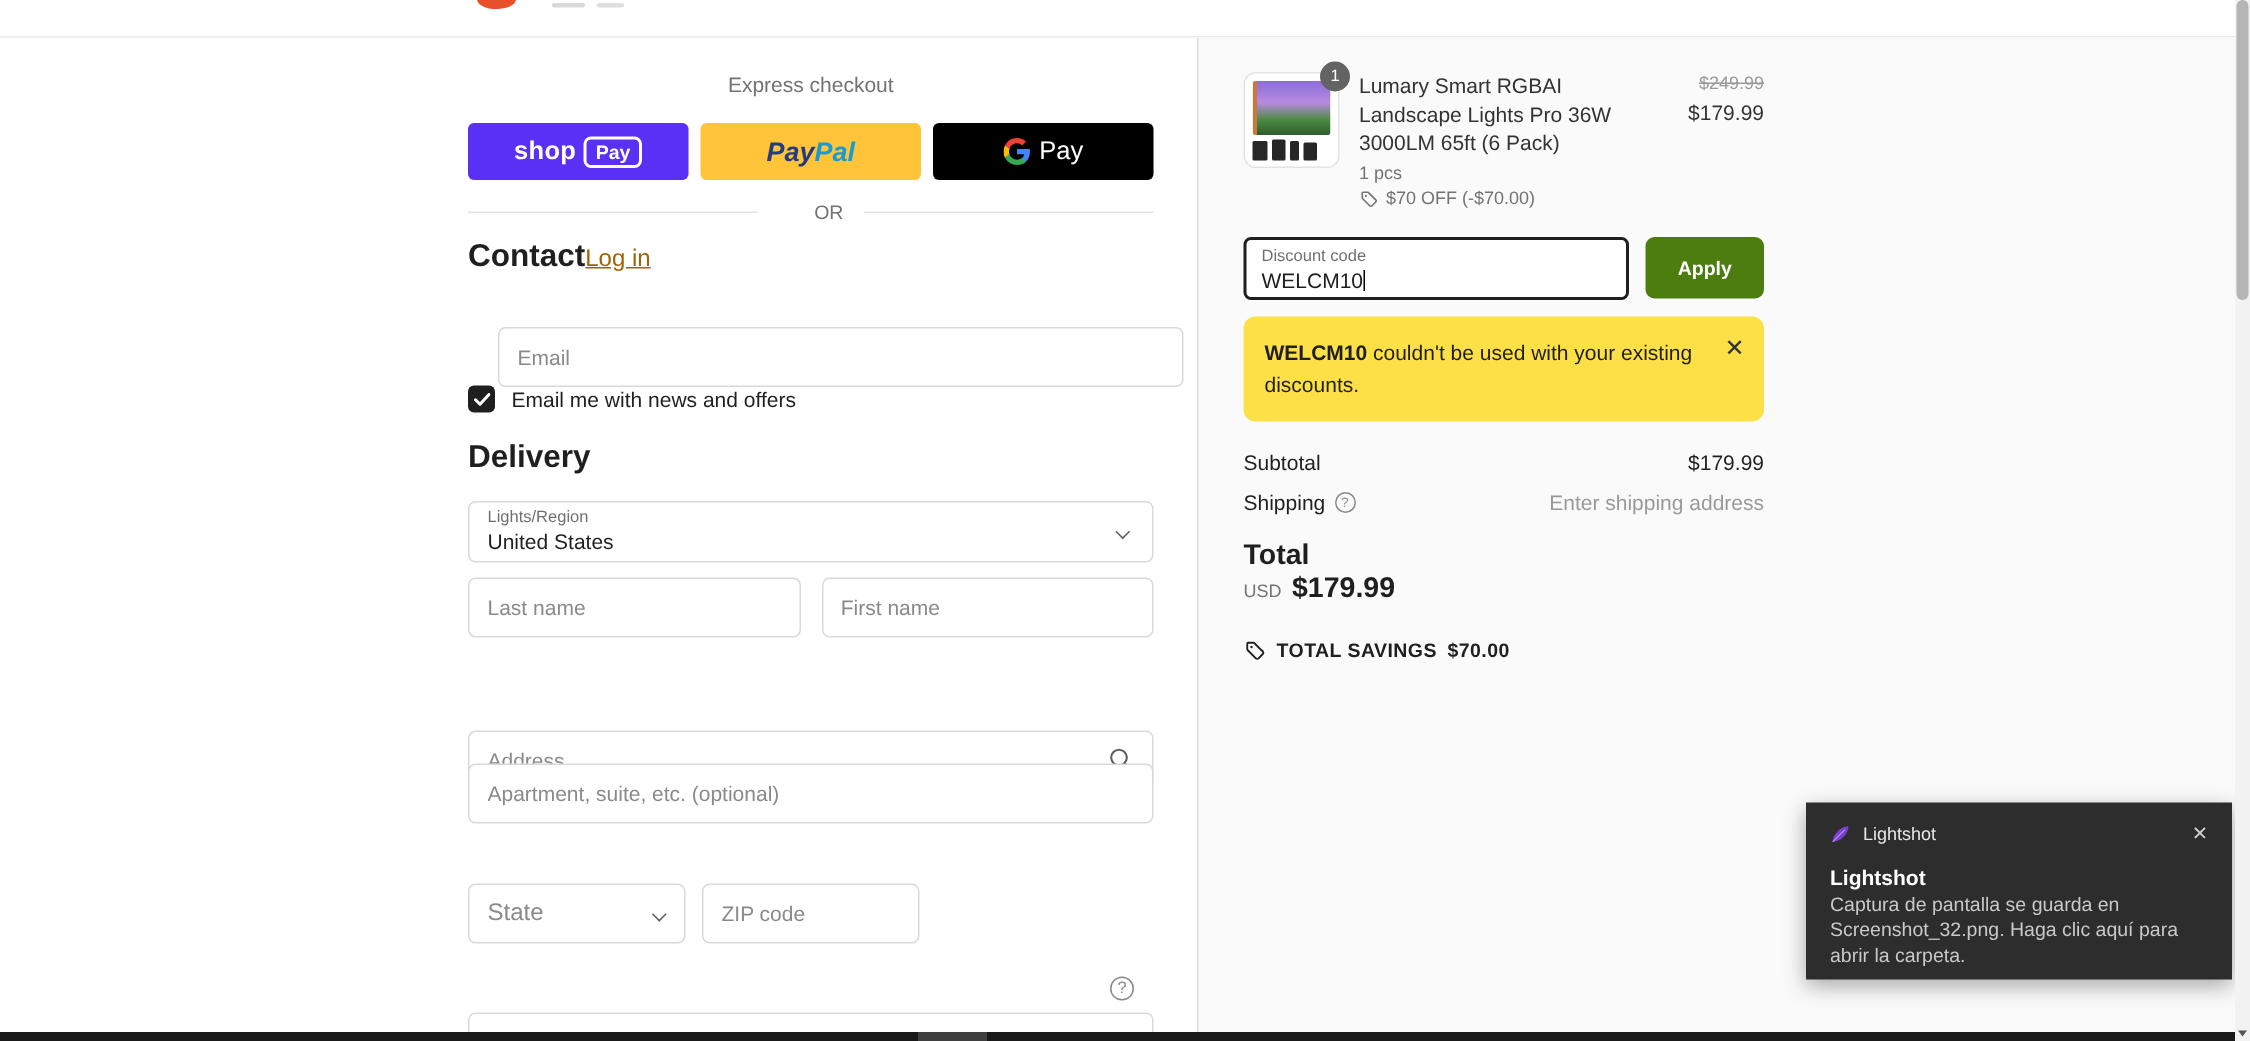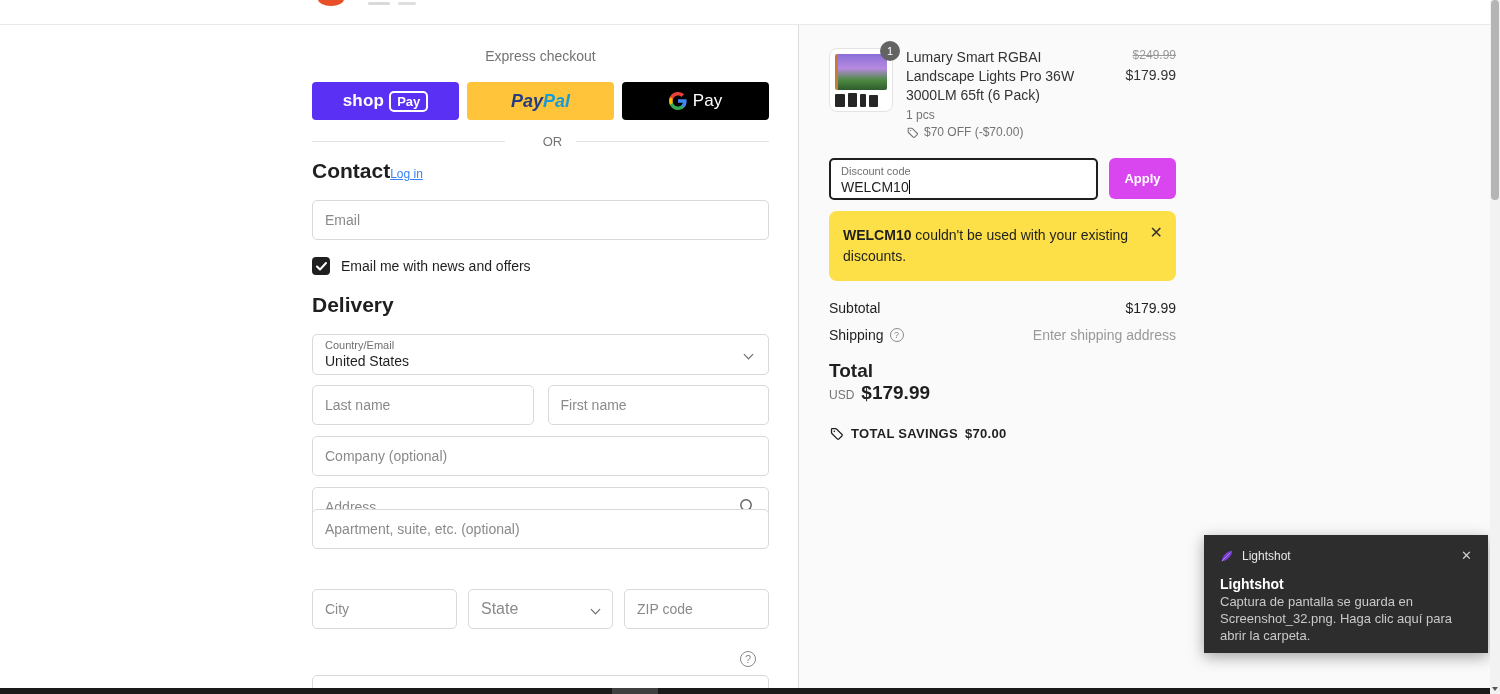--- a/index.html
+++ b/index.html
@@ -26,25 +26,25 @@
   .pp2 { color:#179bd7; font-weight:bold; font-style:italic; font-size:18px; }
   .gpay-btn { background:#000; }
   .gpay-label { color:#fff; font-size:17px; margin-left:6px; }
   .or-row { position:absolute; top:109px; width:100%; display:flex; align-items:center; gap:14px; }
   .or-line { flex:1; height:1px; background:#e3e3e3; }
   .or-text { color:#737373; font-size:13px;margin-left:24px; }
 
   .section-head { position:absolute; width:100%; display:flex; align-items:baseline; }
   .contact-head { top:134px; }
   .h2 { font-size:21px; font-weight:600; color:#1f1f1f; }
-  .login-link { font-size:12px; color:#3b82f6; text-decoration:underline; cursor:pointer; }
+  .login-link { font-size:16px; color:#a16207; text-decoration:underline; cursor:pointer; }
 
   .tfield { width:100%; height:40px; border:1px solid #d9d9d9; border-radius:5px; background:#fff; font-size:14px; color:#333; padding:0 12px; outline:none; font-family:inherit; }
   .tfield::placeholder { color:#8a8a8a; opacity:1; }
-  .email-field { position:absolute; top:175px; }
+  .email-field { position:absolute; top:193px;margin-left:20px; }
   .optin-row { position:absolute; top:232px; display:flex; align-items:center; gap:11px; }
   .checkbox { width:18px; height:18px; background:#1f1f1f; border-radius:4px; display:flex; align-items:center; justify-content:center; cursor:pointer; }
   .optin-label { font-size:14px; color:#1f1f1f; }
 
   .delivery-head { top:268px; }
   .select-box { position:absolute; top:309px; width:100%; height:41px; border:1px solid #d9d9d9; border-radius:5px; background:#fff; padding:4px 12px; cursor:pointer; }
   .float-label { font-size:11px; color:#707070; display:block; line-height:13px; }
   .select-value { font-size:14px; color:#1f1f1f; line-height:18px; }
   .chev { position:absolute; right:16px; top:16px; width:7px; height:7px; border-right:1.6px solid #5f5f5f; border-bottom:1.6px solid #5f5f5f; transform:rotate(45deg); }
   .name-row { position:absolute; top:360px; width:100%; display:flex; gap:14px; }
@@ -79,21 +79,21 @@
   .prod-tag { display:flex; align-items:center; gap:5px; font-size:12px; color:#737373; margin-top:3px; }
   .prod-prices { text-align:right; flex:none; }
   .price-old { font-size:12px; color:#999; text-decoration:line-through; }
   .price-new { font-size:14px; color:#333; margin-top:5px; }
 
   .discount-row { display:flex; gap:11px; margin-top:19px; }
   .discount-input { position:relative; flex:1; height:42px; border:2px solid #1f1f1f; border-radius:5px; background:#fff; padding:4px 10px; }
   .discount-input .float-label { line-height:14px; }
   .discount-value { font-size:14px; color:#1f1f1f; line-height:18px; }
   .caret { display:inline-block; width:1px; height:14px; background:#000; vertical-align:-2px; }
-  .apply-btn { width:67px; height:41px; background:#d946ef; color:#fff; border:none; border-radius:6px; font-size:13px; font-weight:bold; cursor:pointer; font-family:inherit; }
+  .apply-btn { width:79px; height:41px; background:#4d7c0f; color:#fff; border:none; border-radius:6px; font-size:13px; font-weight:bold; cursor:pointer; font-family:inherit; }
 
   .error-box { position:relative; margin-top:11px; background:#fde047; border-radius:8px; padding:14px 36px 14px 14px; font-size:14px; color:#1f1f1f; line-height:21px; }
   .error-close { position:absolute; right:13px; top:11px; font-size:16px; color:#333; cursor:pointer; }
 
   .totals { margin-top:19px; }
   .t-row { display:flex; justify-content:space-between; align-items:baseline; margin-bottom:11px; }
   .t-label { font-size:14px; color:#1f1f1f; display:flex; align-items:center; gap:6px; }
   .t-val { font-size:14px; color:#1f1f1f; }
   .ship-val { color:#999; }
   .iicon { width:14px; height:14px; border:1.2px solid #8a8a8a; border-radius:50%; color:#8a8a8a; font-size:9px; display:inline-flex; align-items:center; justify-content:center; }
@@ -175,46 +175,44 @@
           </svg>
       </div>
       <span class="optin-label">Email me with news and offers</span>
     </div>
 
     <div class="section-head delivery-head">
       <div class="h2">Delivery</div>
     </div>
 
     <div class="select-box">
-      <span class="float-label">Country/Email</span>
+      <span class="float-label">Lights/Region</span>
       <span class="select-value">United States</span>
       <span class="chev"></span>
     </div>
 
     <div class="name-row">
       <input class="tfield" placeholder="Last name" style="">
       <input class="tfield" placeholder="First name" style="">
     </div>
 
-    <input class="tfield company-field" placeholder="Company (optional)" style="">
 
     <div class="addr-wrap">
       <input class="tfield" placeholder="Address" style="">
       <span class="field-icon-right">
         <svg width="17" height="17" viewBox="0 0 17 17">
             <circle cx="7" cy="7" r="5.2" fill="none" stroke="#5f5f5f" stroke-width="1.4"></circle>
             <line x1="11" y1="11" x2="15" y2="15" stroke="#5f5f5f" stroke-width="1.4" stroke-linecap="round"></line>
           </svg>
       </span>
     </div>
 
     <input class="tfield apt-field" placeholder="Apartment, suite, etc. (optional)" style="">
 
     <div class="city-row">
-      <input class="tfield" placeholder="City" style="">
       <div class="state-box">
         <span class="state-text">State</span>
         <span class="chev"></span>
       </div>
       <input class="tfield" placeholder="ZIP code" style="">
     </div>
 
     <div class="phone-wrap">
       <input class="tfield" placeholder="Phone" style="">
       <span class="qicon">?</span>

